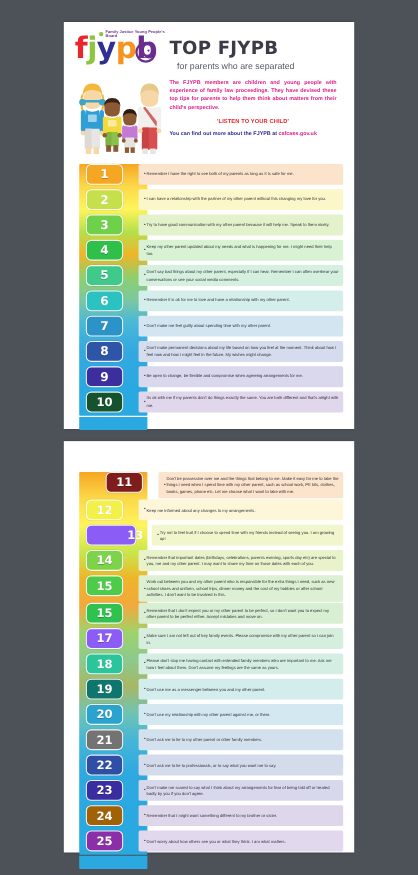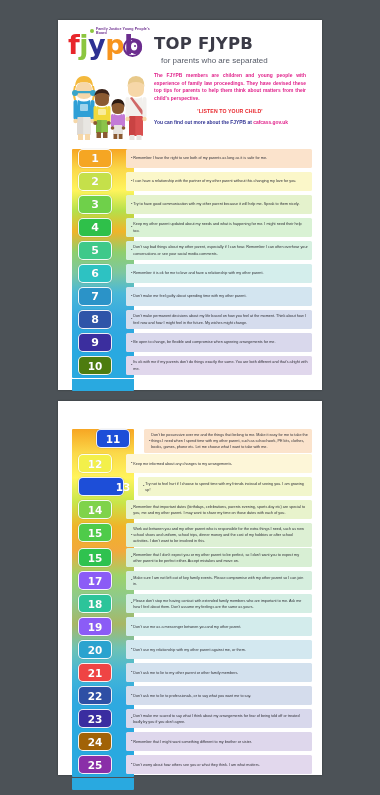--- a/index.html
+++ b/index.html
@@ -393,49 +393,49 @@
           </div>
         </div>
         <div class="tip">
           <div class="badge n9" style="background: rgb(59, 46, 158);">9</div>
           <div class="body" style="background: rgb(217, 216, 236);">
             <span class="bullet">•</span>
             <span>Be open to change, be flexible and compromise when agreeing arrangements for me.</span>
           </div>
         </div>
         <div class="tip">
-          <div class="badge n10" style="background: #4d7c0f;">10</div>
+          <div class="badge n10" style="background: #14532d;">10</div>
           <div class="body" style="background: rgb(224, 215, 236);">
             <span class="bullet">•</span>
             <span>Its ok with me if my parents don't do things exactly the same. You are both different and that's alright with me.</span>
           </div>
         </div>
         <div class="foot-tab"></div>
       </div>
   </div>
 
   <div class="page page--two">
     <div class="tips" id="tips-two" style="margin-top:28px;">
       <div class="spine spine--two"></div>
     <div class="tip">
-          <div class="badge n11" style="background: #1d4ed8; margin-left: 24px;">11</div>
+          <div class="badge n11" style="background: #7f1d1d; margin-left: 24px;">11</div>
           <div class="body" style="background: rgb(251, 227, 204);">
             <span class="bullet">•</span>
             <span>Don't be possessive over me and the things that belong to me. Make it easy for me to take the things I need when I spend time with my other parent, such as school work, PE kits, clothes, books, games, phone etc.  Let me choose what I want to take with me.</span>
           </div>
         </div>
         <div class="tip">
           <div class="badge n12" style="background: rgb(243, 240, 74);">12</div>
           <div class="body" style="background: rgb(253, 246, 216);">
             <span class="bullet">•</span>
             <span>Keep me informed about any changes to my arrangements.</span>
           </div>
         </div>
         <div class="tip">
-          <div class="badge n13" style="background: #1d4ed8; padding-left: 44px;">13</div>
+          <div class="badge n13" style="background: #8b5cf6; padding-left: 44px;">13</div>
           <div class="body" style="background: rgb(242, 246, 204);">
             <span class="bullet">•</span>
             <span>Try not to feel hurt if I choose to spend time with my friends instead of seeing you.  I am growing up!</span>
           </div>
         </div>
         <div class="tip">
           <div class="badge n14" style="background: rgb(127, 211, 74);">14</div>
           <div class="body" style="background: rgb(232, 243, 204);">
             <span class="bullet">•</span>
             <span>Remember that important dates (birthdays, celebrations, parents evening, sports day etc) are special to you, me and my other parent. I may want to share my time on those dates with each of you.</span>
@@ -463,35 +463,35 @@
           </div>
         </div>
         <div class="tip">
           <div class="badge n18" style="background: rgb(44, 196, 154);">18</div>
           <div class="body" style="background: rgb(212, 238, 228);">
             <span class="bullet">•</span>
             <span>Please don't stop me having contact with extended family members who are important to me. Ask me how I feel about them.  Don't assume my feelings are the same as yours.</span>
           </div>
         </div>
         <div class="tip">
-          <div class="badge n19" style="background: #8b5cf6;">19</div>
+          <div class="badge n19" style="background: #0f766e;">19</div>
           <div class="body" style="background: rgb(211, 236, 236);">
             <span class="bullet">•</span>
             <span>Don't use me as a messenger between you and my other parent.</span>
           </div>
         </div>
         <div class="tip">
           <div class="badge n20" style="background: rgb(43, 163, 207);">20</div>
           <div class="body" style="background: rgb(211, 232, 240);">
             <span class="bullet">•</span>
             <span>Don't use my relationship with my other parent against me, or them.</span>
           </div>
         </div>
         <div class="tip">
-          <div class="badge n21" style="background: #ef4444;">21</div>
+          <div class="badge n21" style="background: #737373;">21</div>
           <div class="body" style="background: rgb(211, 225, 238);">
             <span class="bullet">•</span>
             <span>Don't ask me to lie to my other parent or other family members.</span>
           </div>
         </div>
         <div class="tip">
           <div class="badge n22" style="background: rgb(46, 79, 165); text-align: right;">22</div>
           <div class="body" style="background: rgb(212, 220, 236);">
             <span class="bullet">•</span>
             <span>Don't ask me to lie to professionals, or to say what you want me to say.</span>

